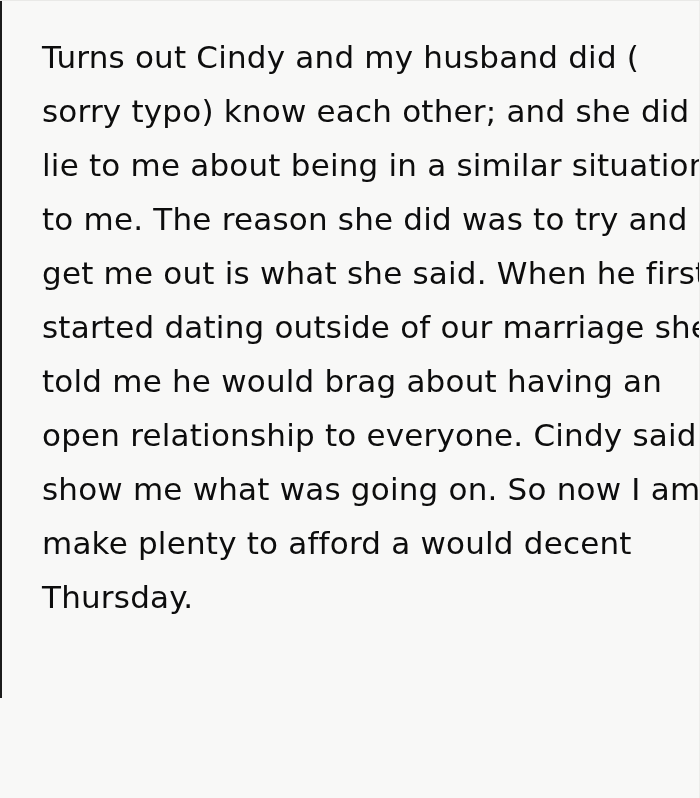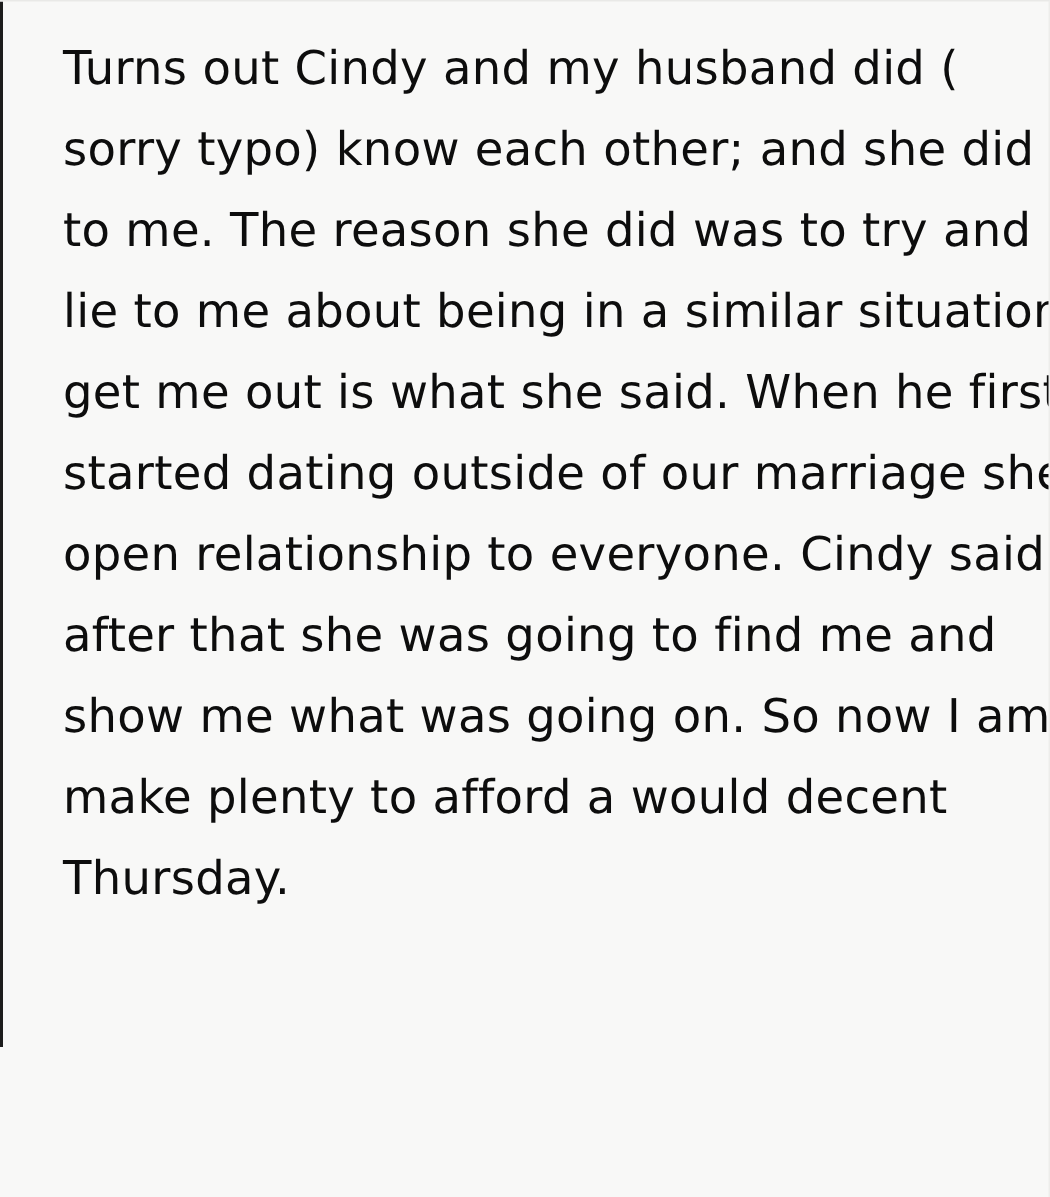--- a/index.html
+++ b/index.html
@@ -21,21 +21,21 @@
     position: absolute;
     left: 0;
     top: 0;
     width: 2px;
     height: 697px;
     background: #1c1c1c;
   }
   .text-block {
     position: absolute;
     left: 0;
-    top: 1px;
+    top: 12px;
     width: 100%;
     padding: 17px 30px 0 42px;
     box-sizing: border-box;
     color: #0d0d0d;
     font-size: 31px;
     font-weight: 400;
     letter-spacing: 0.2px;
   }
   .text-line {
     height: 54px;
@@ -44,23 +44,23 @@
   }
 </style>
 </head>
 <body>
 
 <div class="page">
   <div class="accent-bar"></div>
   <div class="text-block">
     <div class="text-line">Turns out Cindy and my husband did (</div>
     <div class="text-line">sorry typo) know each other; and she did</div>
+    <div class="text-line">lie to me about being in a similar situation</div>
     <div class="text-line">to me. The reason she did was to try and</div>
-    <div class="text-line">lie to me about being in a similar situation</div>
     <div class="text-line">get me out is what she said. When he first</div>
     <div class="text-line">started dating outside of our marriage she</div>
+    <div class="text-line">told me he would brag about having an</div>
     <div class="text-line">open relationship to everyone. Cindy said</div>
-    <div class="text-line">after that she was going to find me and</div>
     <div class="text-line">show me what was going on. So now I am</div>
     <div class="text-line">make plenty to afford a would decent</div>
     <div class="text-line">Thursday.</div>
   </div>
 </div>
 
 </body></html>

